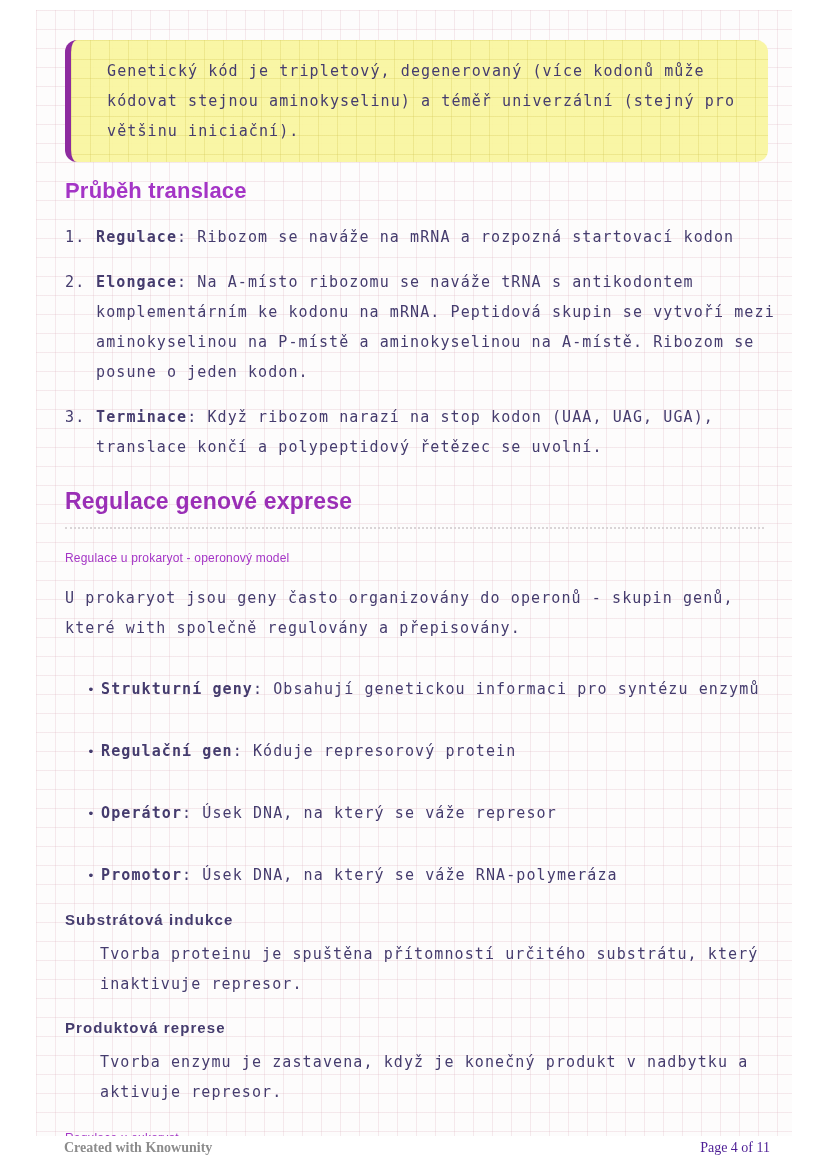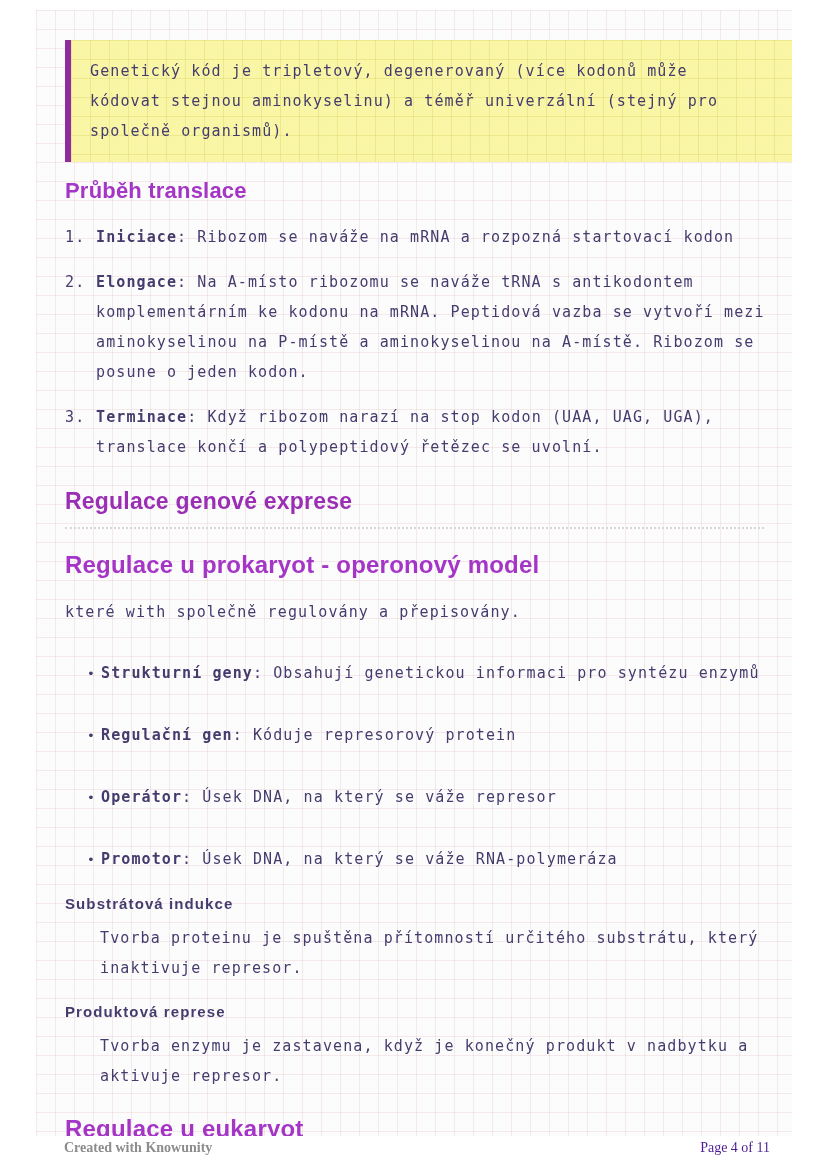--- a/index.html
+++ b/index.html
@@ -30,23 +30,23 @@
     line-height: 30px;
     white-space: nowrap;
   }
   .callout {
     background-color: rgba(248,245,157,0.92);
     background-image:
       linear-gradient(to right, rgba(216,205,96,0.35) 1px, transparent 1px),
       linear-gradient(to bottom, rgba(216,205,96,0.35) 1px, transparent 1px);
     background-size: 19px 19px;
     border-left: 6px solid #8d2b9f;
-    border-radius: 0;
-    width: 764px;
-    padding: 16px 10px 16px 19px;
+    border-radius: 12px;
+    width: 703px;
+    padding: 16px 10px 16px 36px;
   }
   h1.doc-title {
     font-family: "Liberation Sans", sans-serif;
     font-weight: bold;
     font-size: 23px;
     color: #9a2fb6;
     letter-spacing: 0.2px;
     margin-top: 26px;
     padding-bottom: 12px;
     border-bottom: 2px dotted #d9d4d6;
@@ -55,22 +55,22 @@
   h2.section-title {
     font-family: "Liberation Sans", sans-serif;
     font-weight: bold;
     font-size: 22px;
     color: #a435c6;
     letter-spacing: 0.2px;
     margin-top: 16px;
   }
   h3.sub-title {
     font-family: "Liberation Sans", sans-serif;
-    font-weight: bold;
-    font-size: 24px;
+    font-weight: normal;
+    font-size: 12px;
     color: #a435c6;
     letter-spacing: 0.2px;
   }
   h4.mono-heading {
     font-family: Liberation Sans, sans-serif;
     font-weight: bold;
     font-size: 15px;
     letter-spacing: 1.1px;
     color: #453c6e;
   }
@@ -106,56 +106,57 @@
   .mt18 { margin-top: 18px; }
 </style>
 </head>
 <body>
 
 <div class="page">
 
   <div class="callout">
     <div class="line">Genetický kód je tripletový, degenerovaný (více kodonů může</div>
     <div class="line">kódovat stejnou aminokyselinu) a téměř univerzální (stejný pro</div>
-    <div class="line">společně organismů).</div>
+    <div class="line">většinu iniciační).</div>
   </div>
 
   <h2 class="section-title mt26">Průběh translace</h2>
 
   <div class="ol-list mt18">
 
     <div class="ol-item">
       <div class="line first">
-        <span class="num">1.</span><b class="term">Iniciace</b><span>: Ribozom se naváže na mRNA a rozpozná startovací kodon</span>
+        <span class="num">1.</span><b class="term">Regulace</b><span>: Ribozom se naváže na mRNA a rozpozná startovací kodon</span>
       </div>
     </div>
 
     <div class="ol-item">
       <div class="line first">
         <span class="num">2.</span><b class="term">Elongace</b><span>: Na A-místo ribozomu se naváže tRNA s antikodontem</span>
       </div>
-      <div class="line cont">komplementárním ke kodonu na mRNA. Peptidová vazba se vytvoří mezi</div>
+      <div class="line cont">komplementárním ke kodonu na mRNA. Peptidová skupin se vytvoří mezi</div>
       <div class="line cont">aminokyselinou na P-místě a aminokyselinou na A-místě. Ribozom se</div>
       <div class="line cont">posune o jeden kodon.</div>
     </div>
 
     <div class="ol-item">
       <div class="line first">
         <span class="num">3.</span><b class="term">Terminace</b><span>: Když ribozom narazí na stop kodon (UAA, UAG, UGA),</span>
       </div>
       <div class="line cont">translace končí a polypeptidový řetězec se uvolní.</div>
     </div>
 
   </div>
 
   <h1 class="doc-title">Regulace genové exprese</h1>
 
   <h3 class="sub-title mt22">Regulace u prokaryot - operonový model</h3>
 
   <div class="mt18">
+    <div class="line">U prokaryot jsou geny často organizovány do operonů - skupin genů,</div>
     <div class="line">které with společně regulovány a přepisovány.</div>
   </div>
 
   <div class="mt20" style="padding-left:20px;">
     <div class="bullet-item line">
       <span class="dot">•</span><b class="term">Strukturní geny</b><span>: Obsahují genetickou informaci pro syntézu enzymů</span>
     </div>
     <div class="bullet-item line">
       <span class="dot">•</span><b class="term">Regulační gen</b><span>: Kóduje represorový protein</span>
     </div>

